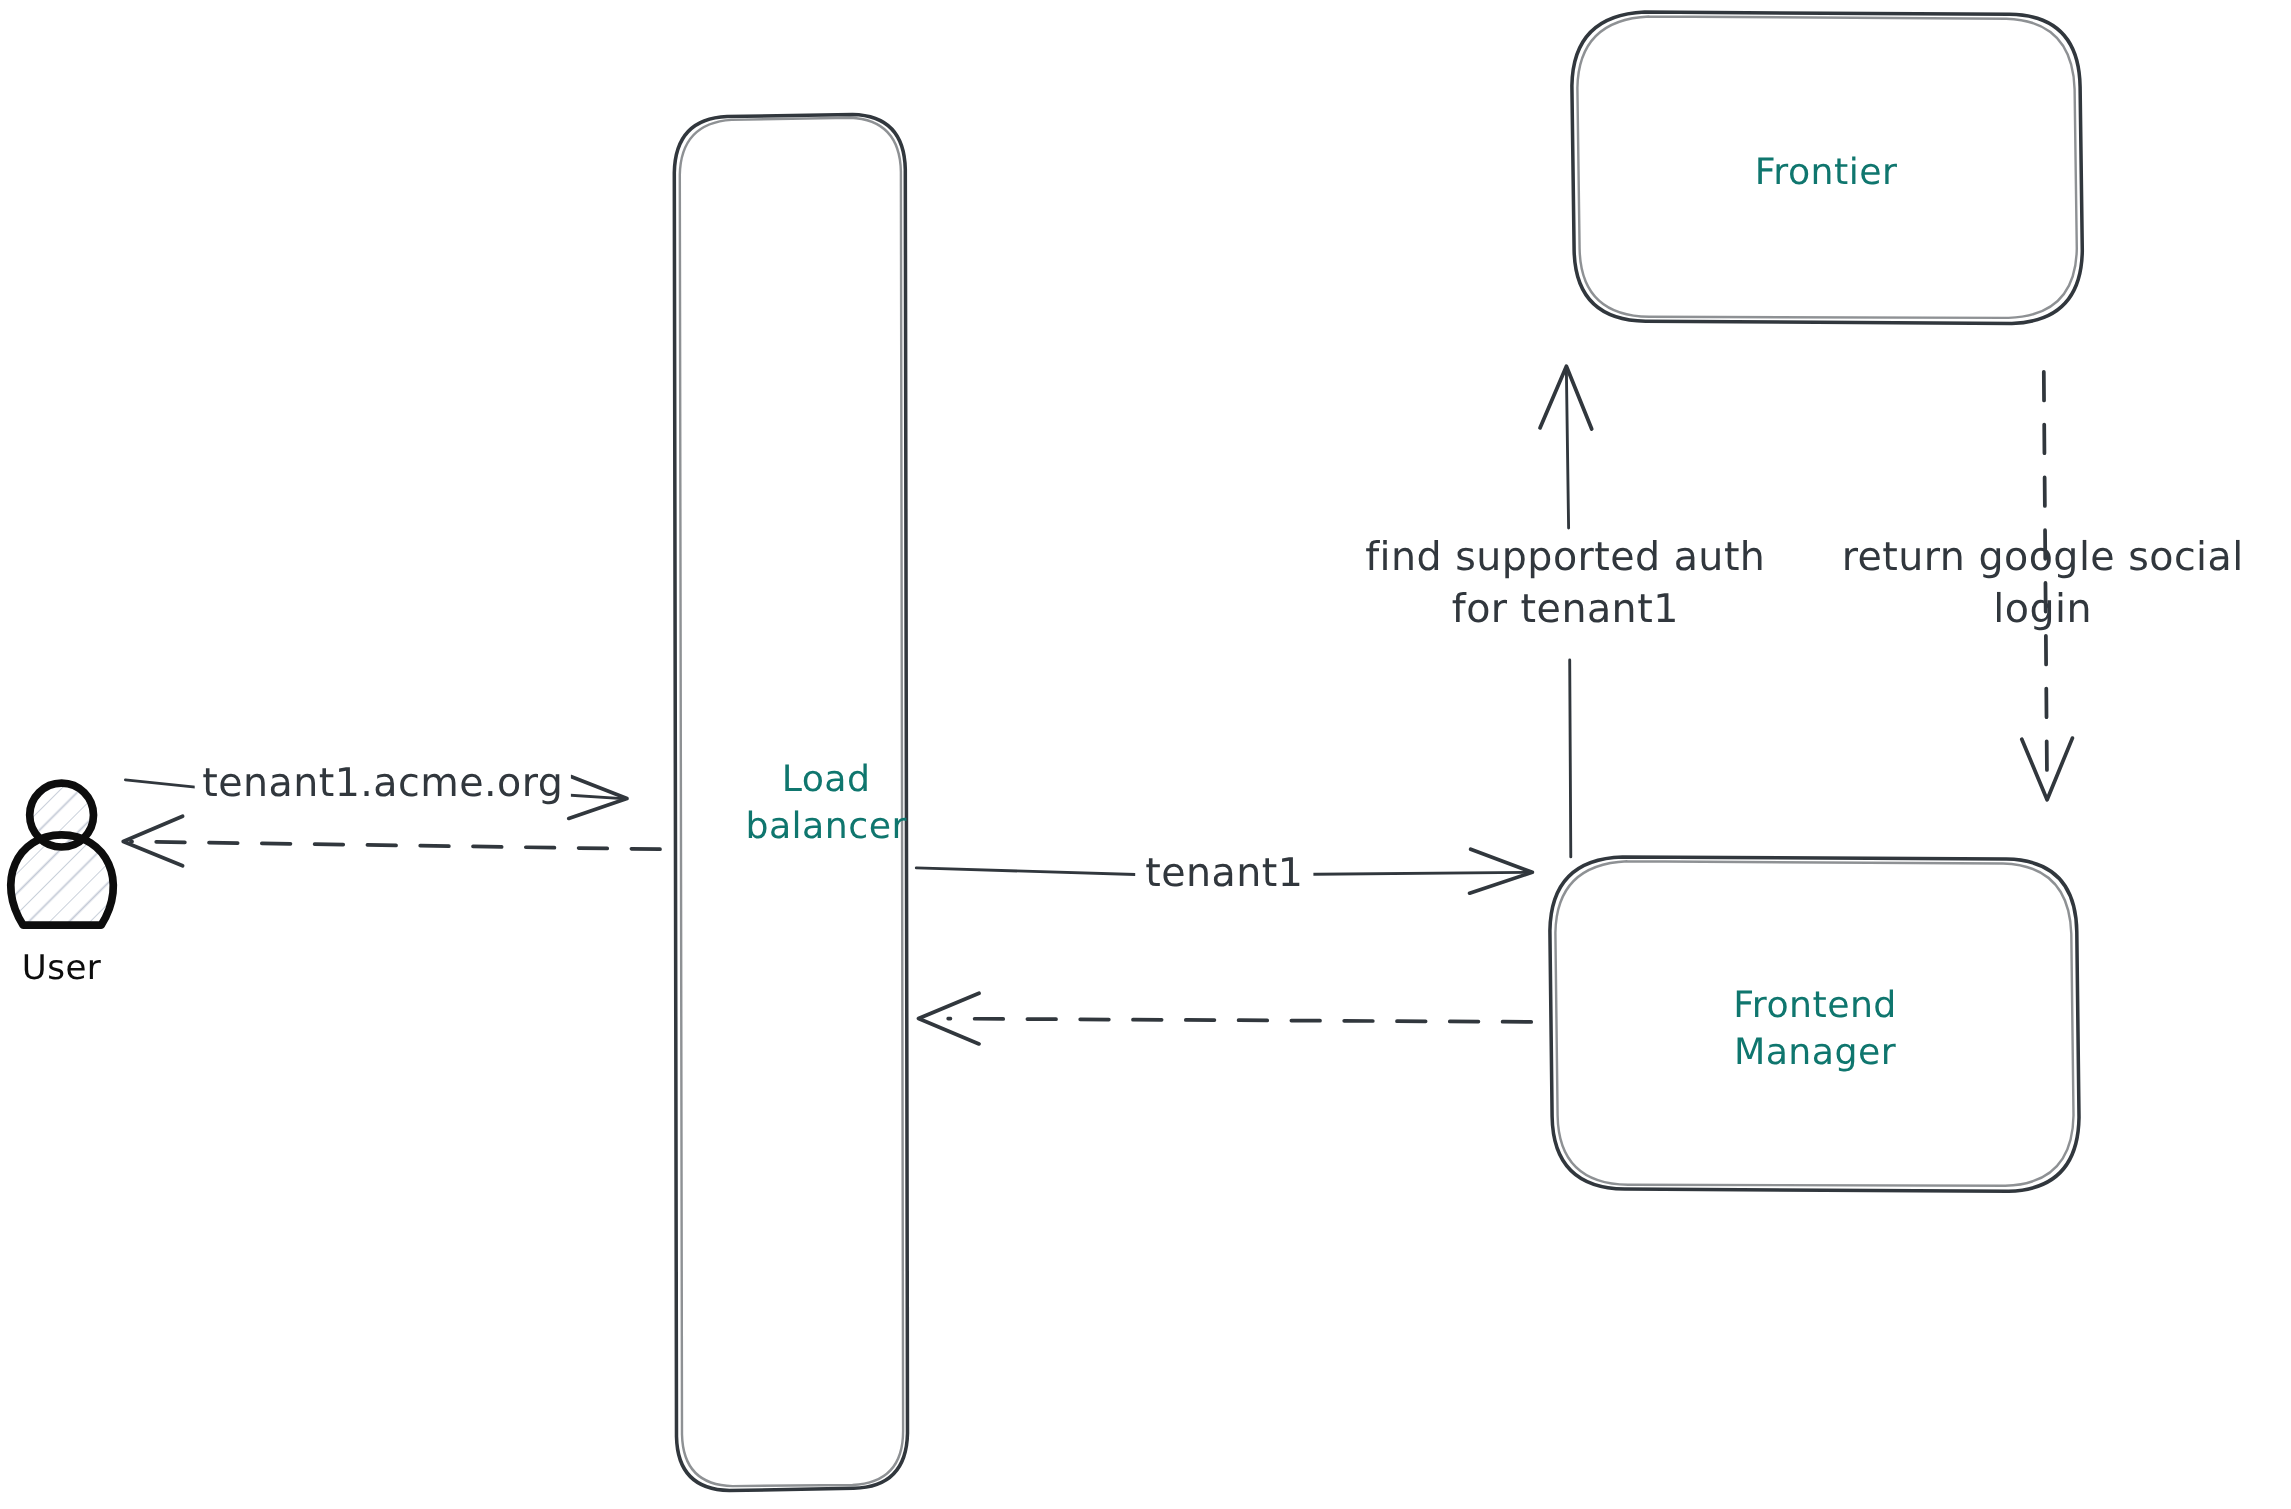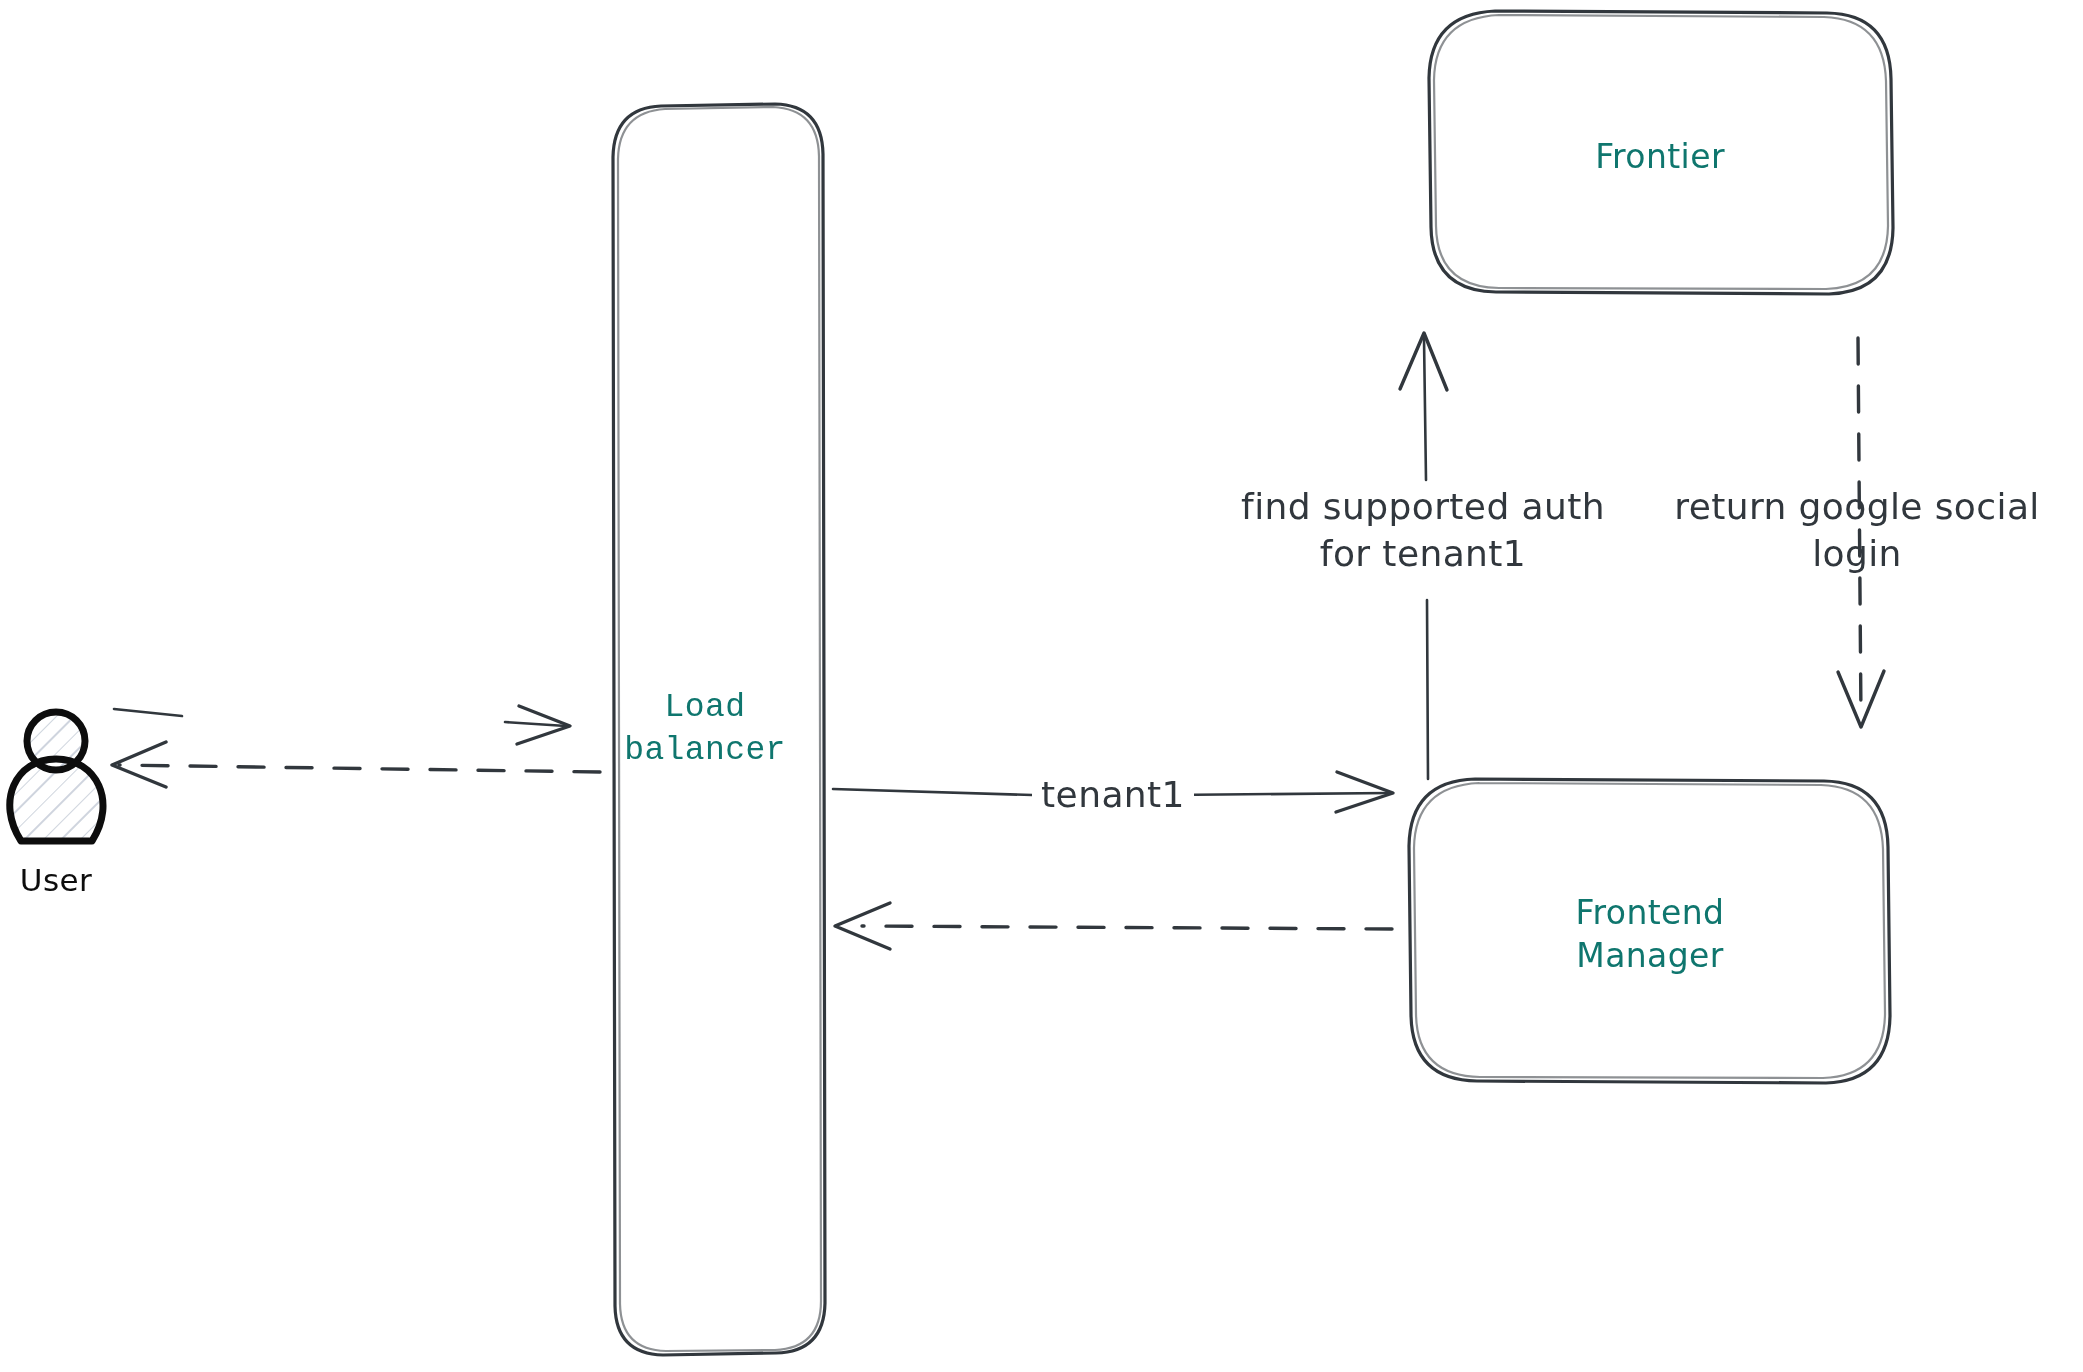--- a/index.html
+++ b/index.html
@@ -163,30 +163,31 @@
       <path class="arrow-head" d="M 1400 389 L 1424 333 L 1447 390"></path>
     </g>
 
     <g>
       <path class="sketch-stroke edge-dashed" d="M 1858 338 L 1861 720"></path>
       <path class="arrow-head" d="M 1838 672 L 1861 727 L 1884 671"></path>
     </g>
 
   </svg>
 
-  <div class="lbl node-label centerbox" style="left:705px; top:730px; width:220px;font-family:Liberation Mono, monospace;">Load
+  <div class="lbl node-label centerbox" style="left:751px; top:730px; width:220px;">Load
 balancer</div>
 
   <div class="lbl node-label centerbox" style="left:1660px; top:157px; width:300px;">Frontier</div>
 
   <div class="lbl node-label centerbox" style="left:1650px; top:935px; width:300px;">Frontend
 Manager</div>
 
   <div class="lbl actor-label centerbox" style="left:56px; top:880px; width:180px;">User</div>
 
+  <div class="lbl edge-label centerbox label-onwhite" style="left:348px; top:713px; width:330px;">tenant1.acme.org</div>
 
   <div class="lbl edge-label centerbox label-onwhite" style="left:1113px; top:795px; width:150px;">tenant1</div>
 
 
   <div class="lbl edge-label centerbox" style="left:1423px; top:531px; width:420px;">find supported auth
 for tenant1</div>
 
   <div class="lbl edge-label centerbox" style="left:1857px; top:531px; width:420px;">return google social
 login</div>
 

